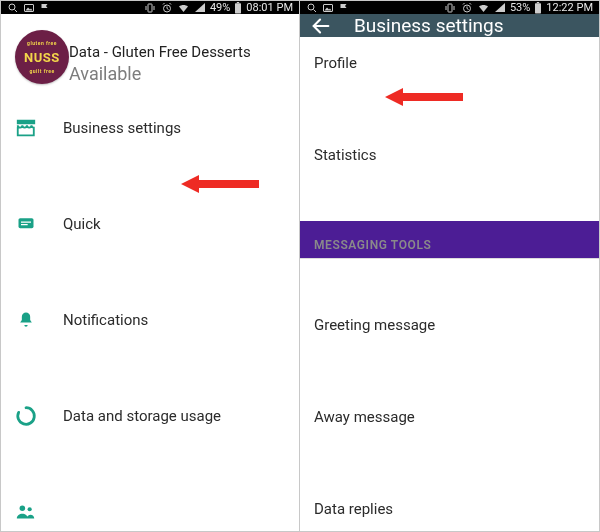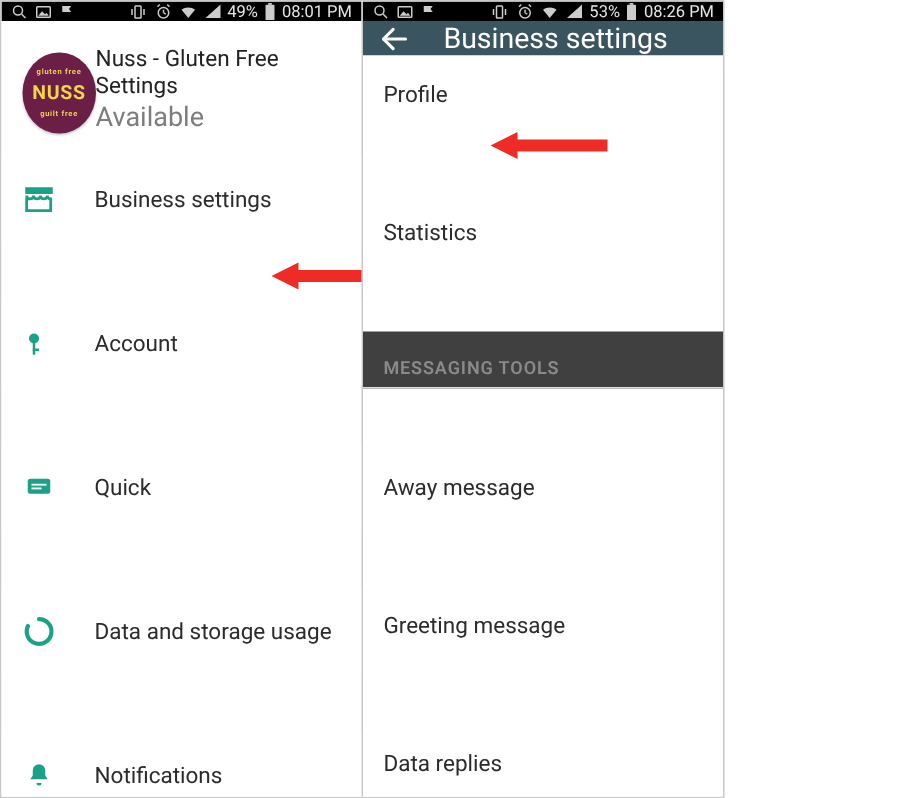--- a/index.html
+++ b/index.html
@@ -6,21 +6,21 @@
   body {
     font-family: Roboto, "Helvetica Neue", Arial, sans-serif;
     background: #fff;
     width: 600px;
     height: 532px;
     overflow: hidden;
     position: relative;
   }
   .screens {
     display: flex;
-    width: 483px;
+    width: 600px;
     height: 532px;
     border: 1px solid #c8c8c8;
   }
   .screen {
     width: 300px;
     height: 530px;
     background: #fff;
     display: flex;
     flex-direction: column;
     position: relative;
@@ -92,21 +92,21 @@
   .section-header {
     height: 38px;
     display: flex;
     align-items: flex-end;
     padding: 0 14px 6px 14px;
     font-size: 12px;
     letter-spacing: 0.6px;
     color: #8a8a8a;
     font-weight: 600;
     border-bottom: 1px solid #dcdcdc;
-    background: #404040;
+    background: #4c1d95;
   }
   
   .arrow {
     position: absolute;
     height: 20px;
     pointer-events: none;
   }
   .arrow svg { display: block; }
 </style>
 </head>
@@ -175,70 +175,60 @@
     </div>
 
 
     <div class="profile">
       <div class="avatar">
         <span class="sub t">gluten free</span>
         <span>NUSS</span>
         <span class="sub b">guilt free</span>
       </div>
       <div class="meta">
-        <span class="name">Nuss - Gluten Free Settings</span>
+        <span class="name">Data - Gluten Free Desserts</span>
         <span class="status">Available</span>
       </div>
     </div>
 
     <div class="list">
       <div class="row">
         <span class="icon">
           <svg width="22" height="22" viewBox="0 0 24 24" fill="#1aa187">
               <path d="M3 4h18v3H3zM3 9c0 1.5 1 2.5 2.5 2.5S8 10.5 8 9c0 1.5 1 2.5 2.5 2.5S13 10.5 13 9c0 1.5 1 2.5 2.5 2.5S18 10.5 18 9c0 1.5 1 2.5 2.5 2.5V20H3V11.5C4.5 11.5 3 10.5 3 9z" fill="none" stroke="#1aa187" stroke-width="2"></path>
               <rect x="3" y="4" width="18" height="3"></rect>
             </svg>
         </span>
         <span>Business settings</span>
-      </div>
-      <div class="row">
-        <span class="icon">
-          <svg width="20" height="20" viewBox="0 0 24 24" fill="#1aa187">
-              <circle cx="8" cy="8" r="4"></circle>
-              <rect x="7" y="11" width="2" height="10"></rect>
-              <rect x="7" y="16" width="5" height="2"></rect>
-            </svg>
-        </span>
-        <span>Account</span>
       </div>
       <div class="row">
         <span class="icon">
           <svg width="20" height="20" viewBox="0 0 24 24" fill="#1aa187">
               <rect x="3" y="5" width="18" height="12" rx="2"></rect>
               <rect x="6" y="9" width="12" height="1.5" fill="#fff"></rect>
               <rect x="6" y="12" width="8" height="1.5" fill="#fff"></rect>
             </svg>
         </span>
         <span>Quick</span>
       </div>
       <div class="row">
         <span class="icon">
+          <svg width="20" height="20" viewBox="0 0 24 24" fill="#1aa187">
+              <path d="M12 3a5 5 0 0 0-5 5v4l-2 3h14l-2-3V8a5 5 0 0 0-5-5zM10 18a2 2 0 0 0 4 0"></path>
+            </svg>
+        </span>
+        <span>Notifications</span>
+      </div>
+      <div class="row">
+        <span class="icon">
           <svg width="22" height="22" viewBox="0 0 24 24" fill="none" stroke="#1aa187" stroke-width="3">
               <path d="M12 3a9 9 0 1 1-8 5" stroke-linecap="round"></path>
             </svg>
         </span>
         <span>Data and storage usage</span>
-      </div>
-      <div class="row">
-        <span class="icon">
-          <svg width="20" height="20" viewBox="0 0 24 24" fill="#1aa187">
-              <path d="M12 3a5 5 0 0 0-5 5v4l-2 3h14l-2-3V8a5 5 0 0 0-5-5zM10 18a2 2 0 0 0 4 0"></path>
-            </svg>
-        </span>
-        <span>Notifications</span>
       </div>
       <div class="row">
         <span class="icon">
           <svg width="22" height="22" viewBox="0 0 24 24" fill="#1aa187">
               <circle cx="8" cy="8" r="3"></circle>
               <circle cx="16" cy="9" r="2.3"></circle>
               <path d="M2 19c0-3 3-5 6-5s6 2 6 5M13 19c0-2.5 2-4 4-4s4 1.5 4 4"></path>
             </svg>
         </span>
       </div>
@@ -308,45 +298,45 @@
               <polygon points="2,20 22,20 22,2"></polygon>
             </svg>
           </span>
         <span>53%</span>
         <span class="si">
             <svg width="8" height="12" viewBox="0 0 12 20" fill="#ccc">
               <rect x="1" y="2" width="10" height="17" rx="1"></rect>
               <rect x="4" y="0" width="4" height="2"></rect>
             </svg>
           </span>
-        <span>08:26 PM</span>
+        <span>12:22 PM</span>
       </div>
     </div>
     <div class="appbar">
       <span class="back-arrow">
         <svg width="22" height="22" viewBox="0 0 24 24" fill="none" stroke="#fff" stroke-width="2.3" stroke-linecap="round" stroke-linejoin="round">
             <line x1="20" y1="12" x2="4" y2="12"></line>
             <polyline points="11,5 4,12 11,19"></polyline>
           </svg>
       </span>
       <span class="title">Business settings</span>
     </div>
     <div class="list">
       <div class="row compact">
         <span>Profile</span>
       </div>
       <div class="row compact">
         <span>Statistics</span>
       </div>
       <div class="section-header">MESSAGING TOOLS</div>
       <div class="row compact">
+        <span>Greeting message</span>
+      </div>
+      <div class="row compact">
         <span>Away message</span>
-      </div>
-      <div class="row compact">
-        <span>Greeting message</span>
       </div>
       <div class="row compact">
         <span>Data replies</span>
       </div>
     </div>
 
     <div class="arrow" style="left:85px; top:85px;">
       <svg width="80" height="22" viewBox="0 0 80 22">
           <polygon points="0,11 18,2 18,7 78,7 78,15 18,15 18,20" fill="#ee2b24"></polygon>
         </svg>

